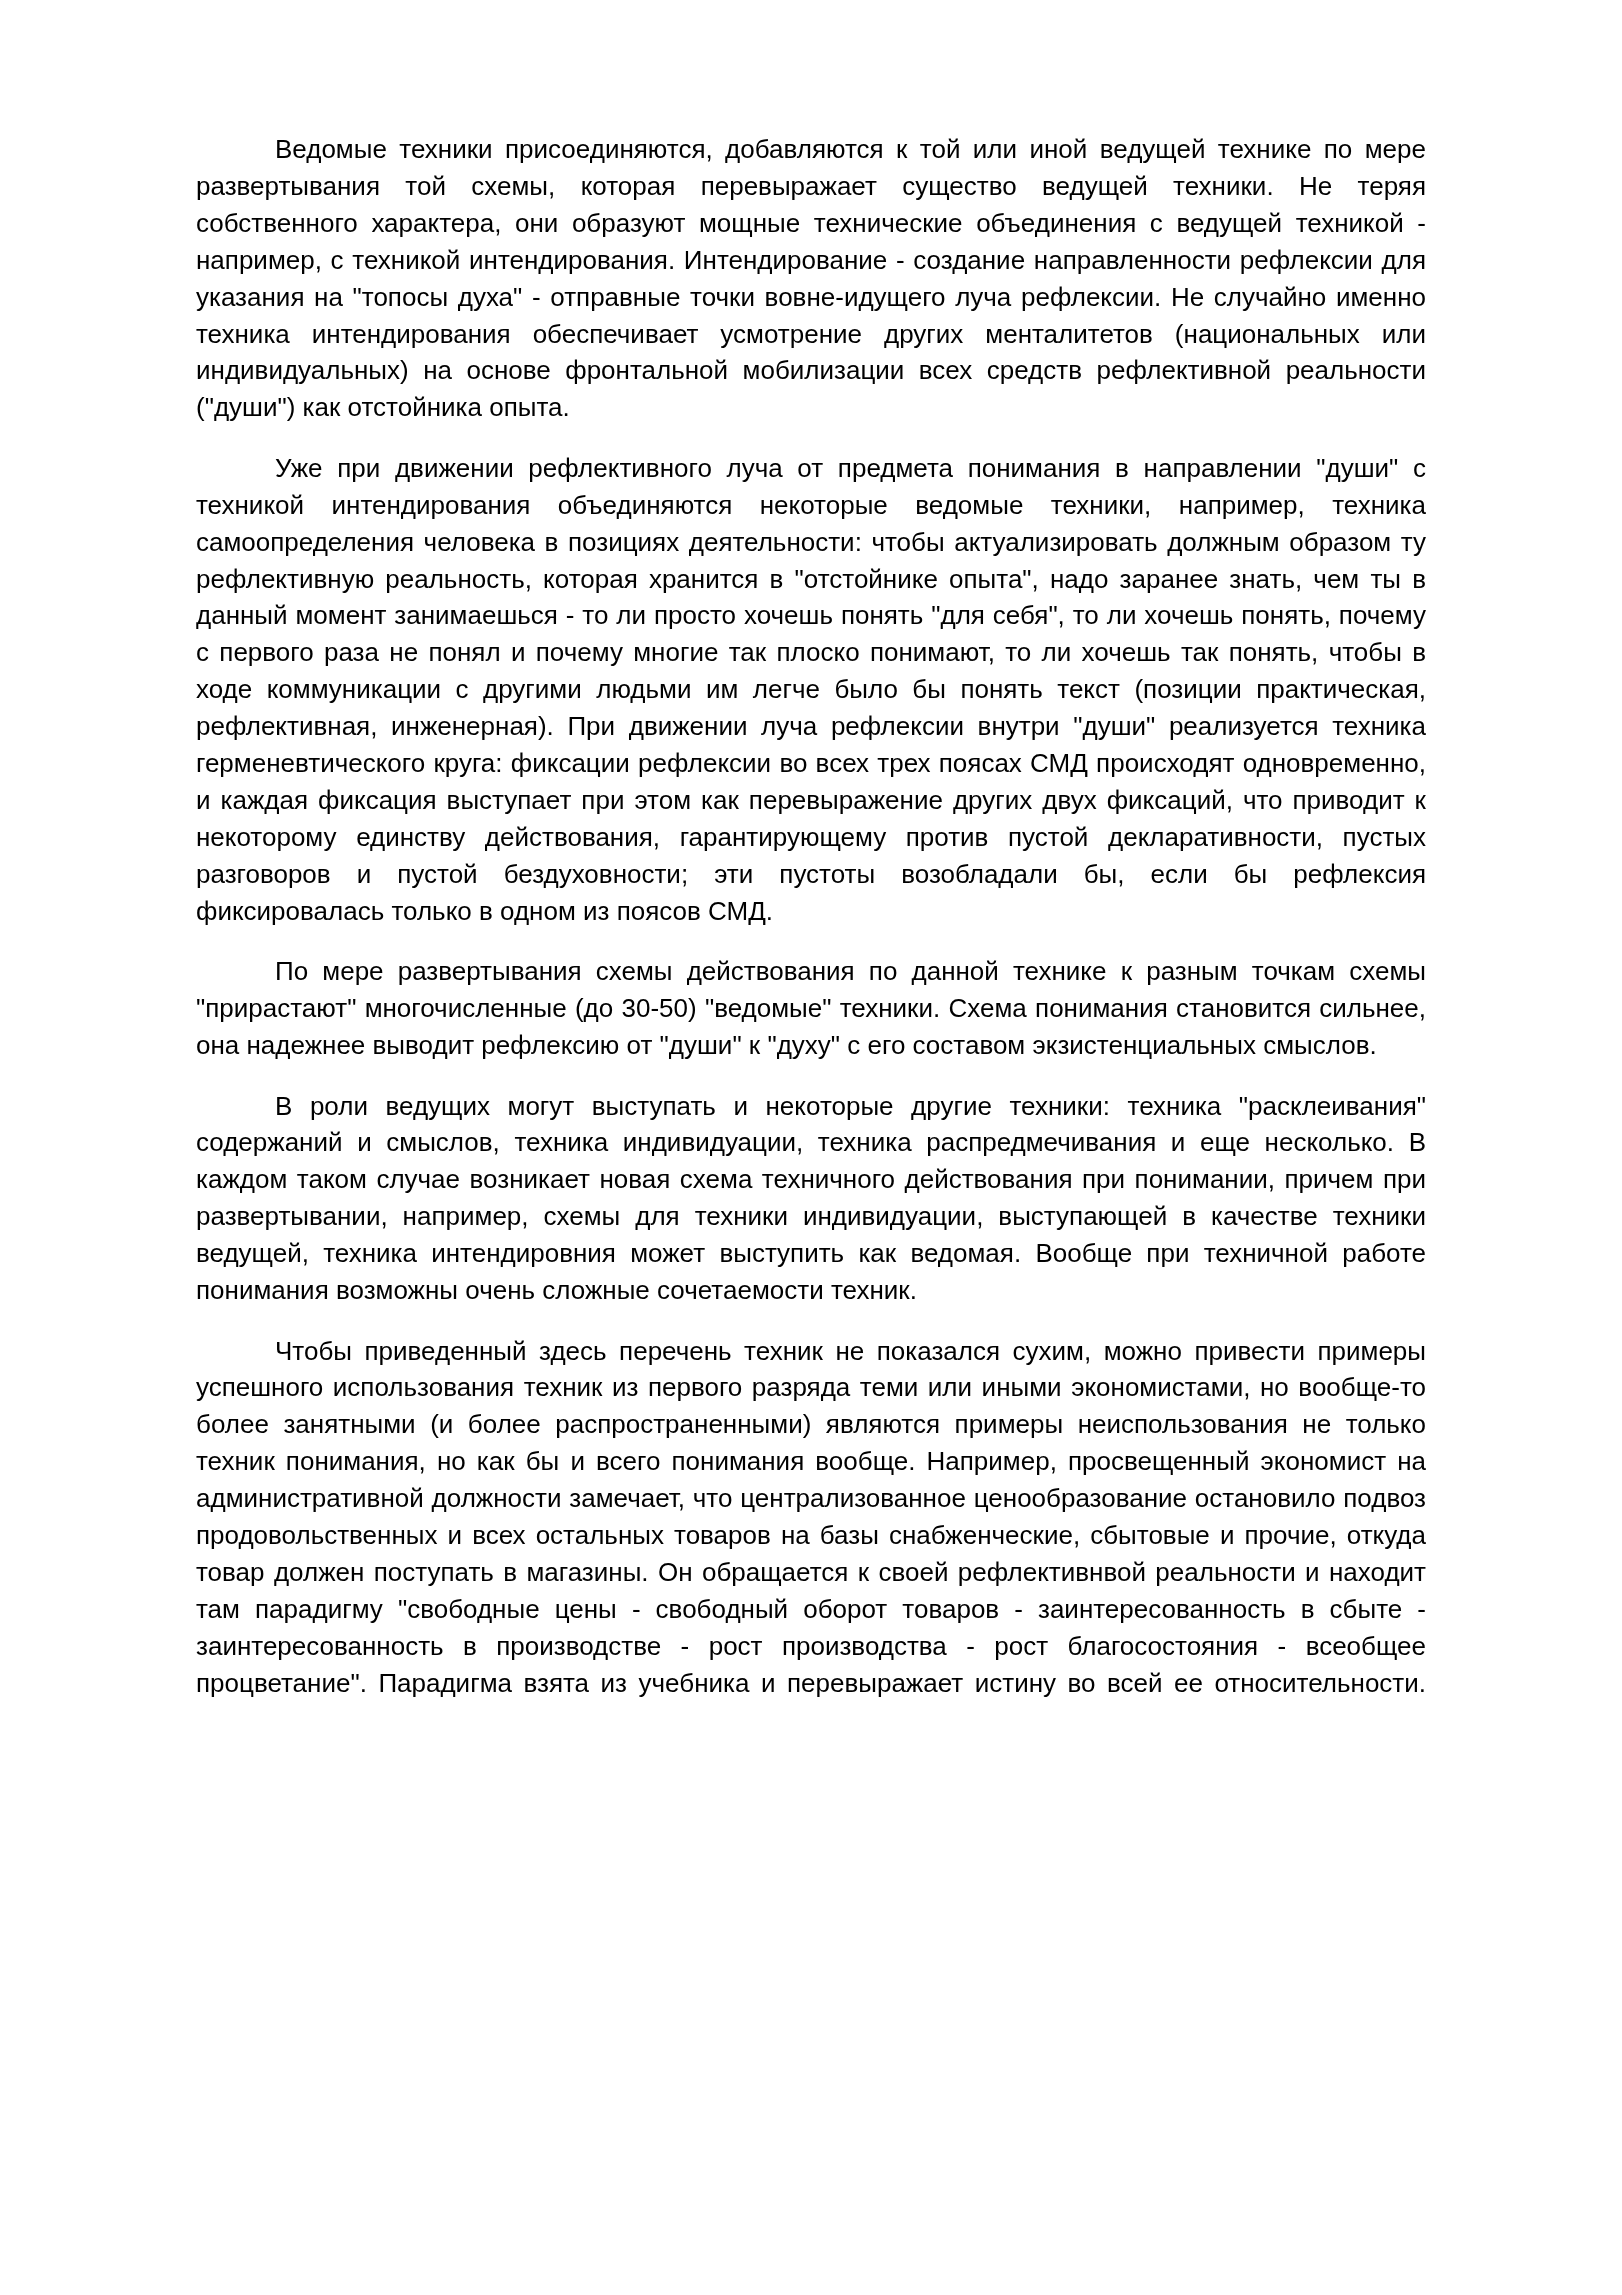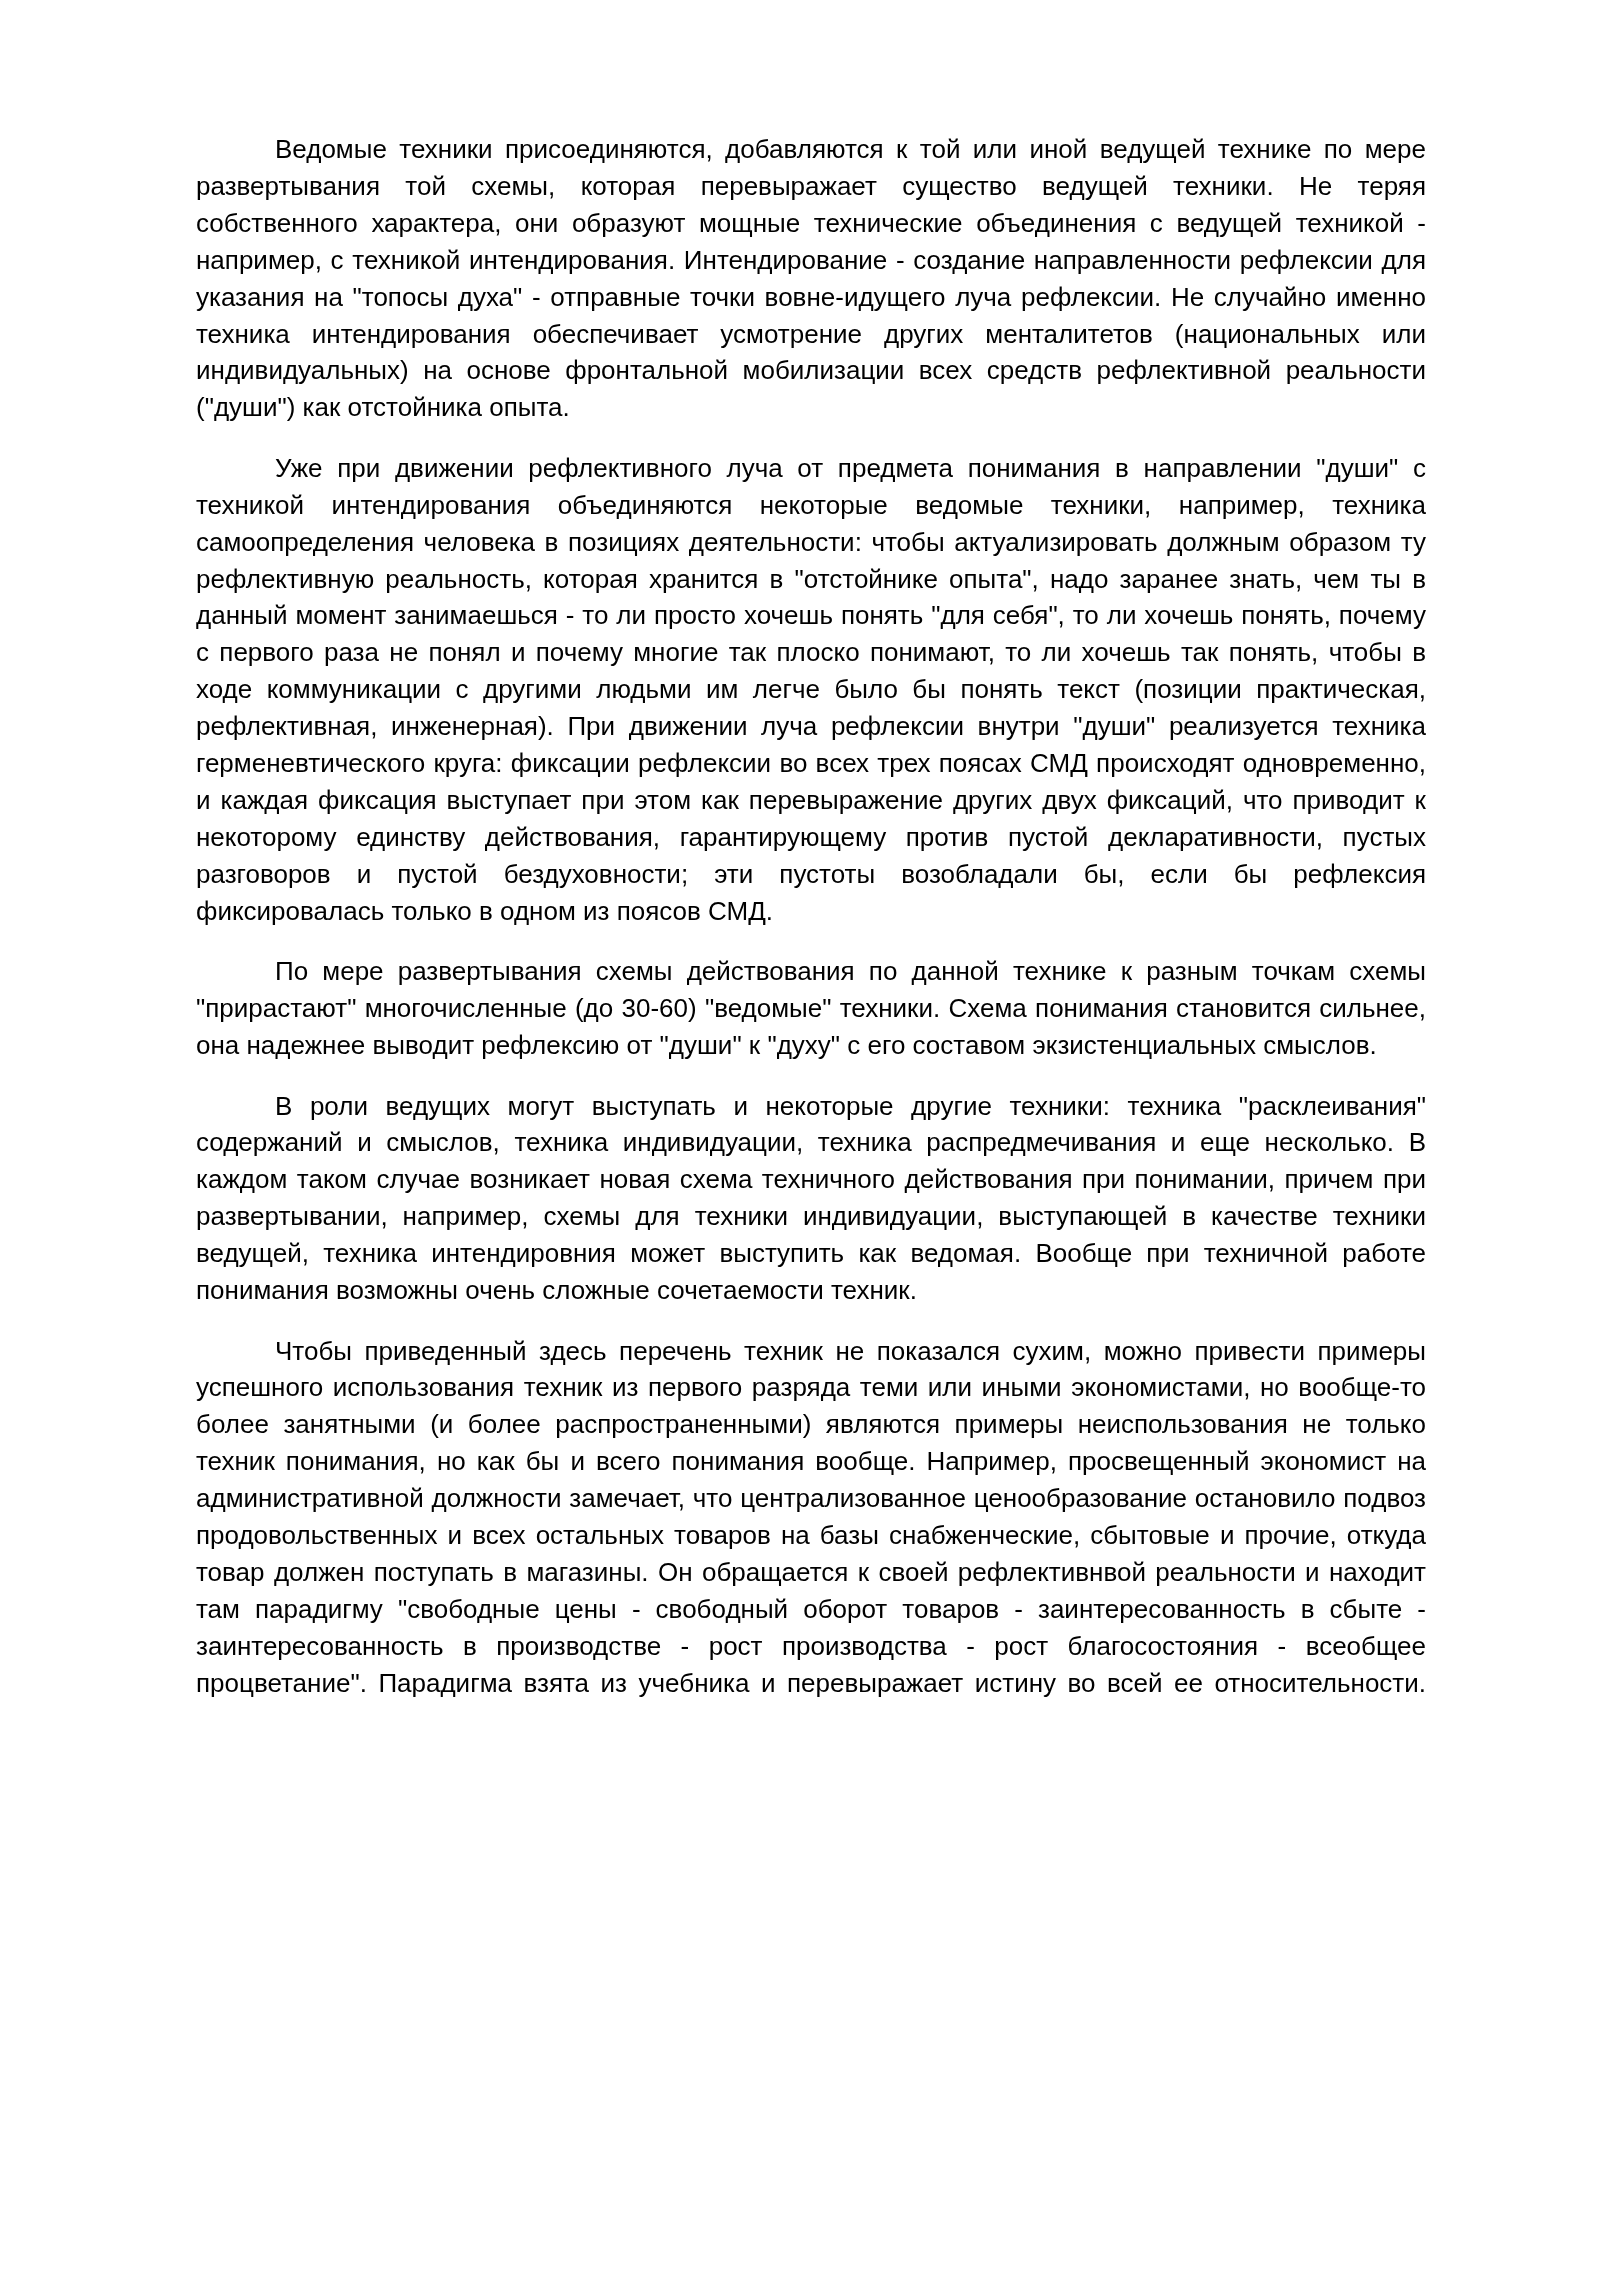--- a/index.html
+++ b/index.html
@@ -34,18 +34,18 @@
     margin-bottom: 0;
   }
 </style>
 </head>
 <body>
 
 <div class="page">
   <div class="body-text">
     <p class="para">Ведомые техники присоединяются, добавляются к той или иной ведущей технике по мере развертывания той схемы, которая перевыражает существо ведущей техники. Не теряя собственного характера, они образуют мощные технические объединения с ведущей техникой - например, с техникой интендирования. Интендирование - создание направленности рефлексии для указания на "топосы духа" - отправные точки вовне-идущего луча рефлексии. Не случайно именно техника интендирования обеспечивает усмотрение других менталитетов (национальных или индивидуальных) на основе фронтальной мобилизации всех средств рефлективной реальности ("души") как отстойника опыта.</p>
     <p class="para">Уже при движении рефлективного луча от предмета понимания в направлении "души" с техникой интендирования объединяются некоторые ведомые техники, например, техника самоопределения человека в позициях деятельности: чтобы актуализировать должным образом ту рефлективную реальность, которая хранится в "отстойнике опыта", надо заранее знать, чем ты в данный момент занимаешься - то ли просто хочешь понять "для себя", то ли хочешь понять, почему с первого раза не понял и почему многие так плоско понимают, то ли хочешь так понять, чтобы в ходе коммуникации с другими людьми им легче было бы понять текст (позиции практическая, рефлективная, инженерная). При движении луча рефлексии внутри "души" реализуется техника герменевтического круга: фиксации рефлексии во всех трех поясах СМД происходят одновременно, и каждая фиксация выступает при этом как перевыражение других двух фиксаций, что приводит к некоторому единству действования, гарантирующему против пустой декларативности, пустых разговоров и пустой бездуховности; эти пустоты возобладали бы, если бы рефлексия фиксировалась только в одном из поясов СМД.</p>
-    <p class="para">По мере развертывания схемы действования по данной технике к разным точкам схемы "прирастают" многочисленные (до 30-60) "ведомые" техники. Схема понимания становится сильнее, она надежнее выводит рефлексию от "души" к "духу" с его составом экзистенциальных смыслов.</p>
+    <p class="para">По мере развертывания схемы действования по данной технике к разным точкам схемы "прирастают" многочисленные (до 30-50) "ведомые" техники. Схема понимания становится сильнее, она надежнее выводит рефлексию от "души" к "духу" с его составом экзистенциальных смыслов.</p>
     <p class="para">В роли ведущих могут выступать и некоторые другие техники: техника "расклеивания" содержаний и смыслов, техника индивидуации, техника распредмечивания и еще несколько. В каждом таком случае возникает новая схема техничного действования при понимании, причем при развертывании, например, схемы для техники индивидуации, выступающей в качестве техники ведущей, техника интендировния может выступить как ведомая. Вообще при техничной работе понимания возможны очень сложные сочетаемости техник.</p>
     <p class="para">Чтобы приведенный здесь перечень техник не показался сухим, можно привести примеры успешного использования техник из первого разряда теми или иными экономистами, но вообще-то более занятными (и более распространенными) являются примеры неиспользования не только техник понимания, но как бы и всего понимания вообще. Например, просвещенный экономист на административной должности замечает, что централизованное ценообразование остановило подвоз продовольственных и всех остальных товаров на базы снабженческие, сбытовые и прочие, откуда товар должен поступать в магазины. Он обращается к своей рефлективнвой реальности и находит там парадигму "свободные цены - свободный оборот товаров - заинтересованность в сбыте - заинтересованность в производстве - рост производства - рост благосостояния - всеобщее процветание". Парадигма взята из учебника и перевыражает истину во всей ее относительности. Поэтому экономисту удается не все из задуманного. Ему, в частности, удается спасти</p>
   </div>
 </div>
 
 
 </body></html>

